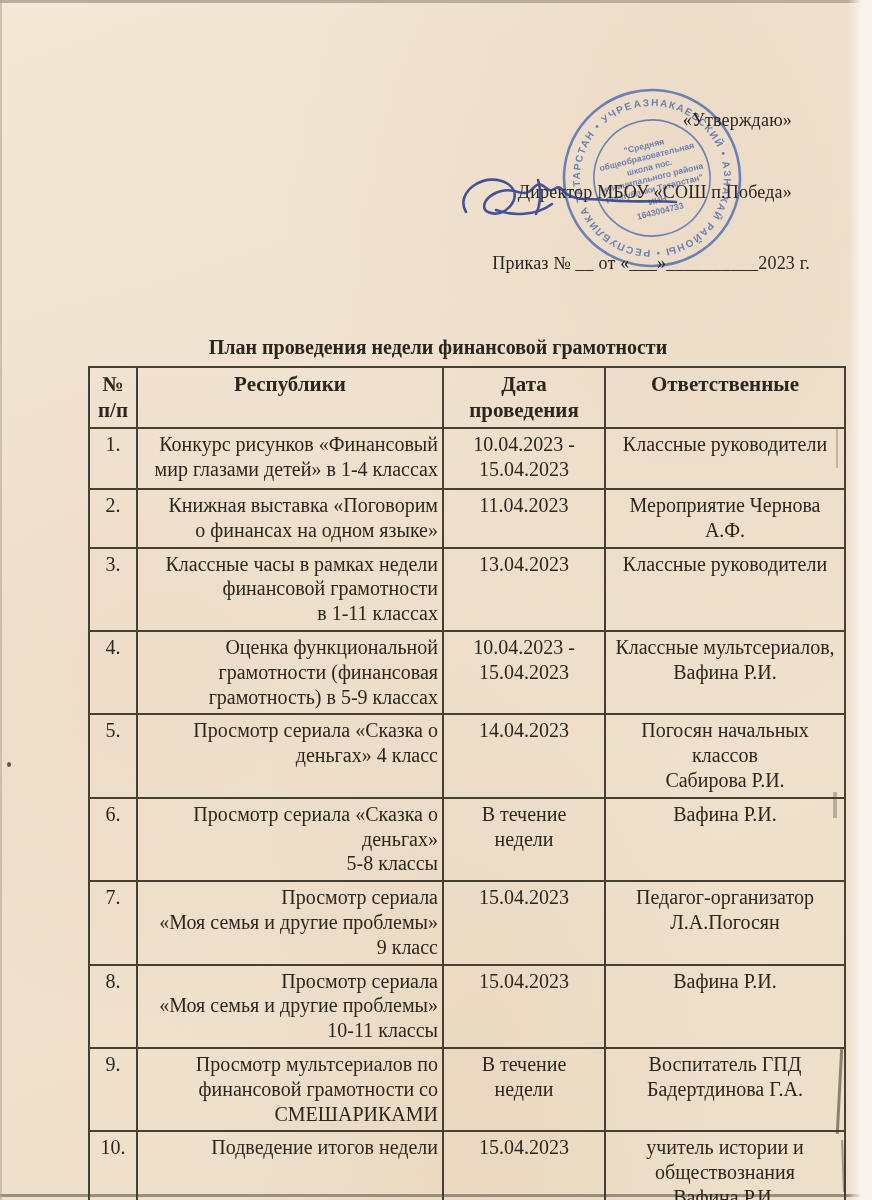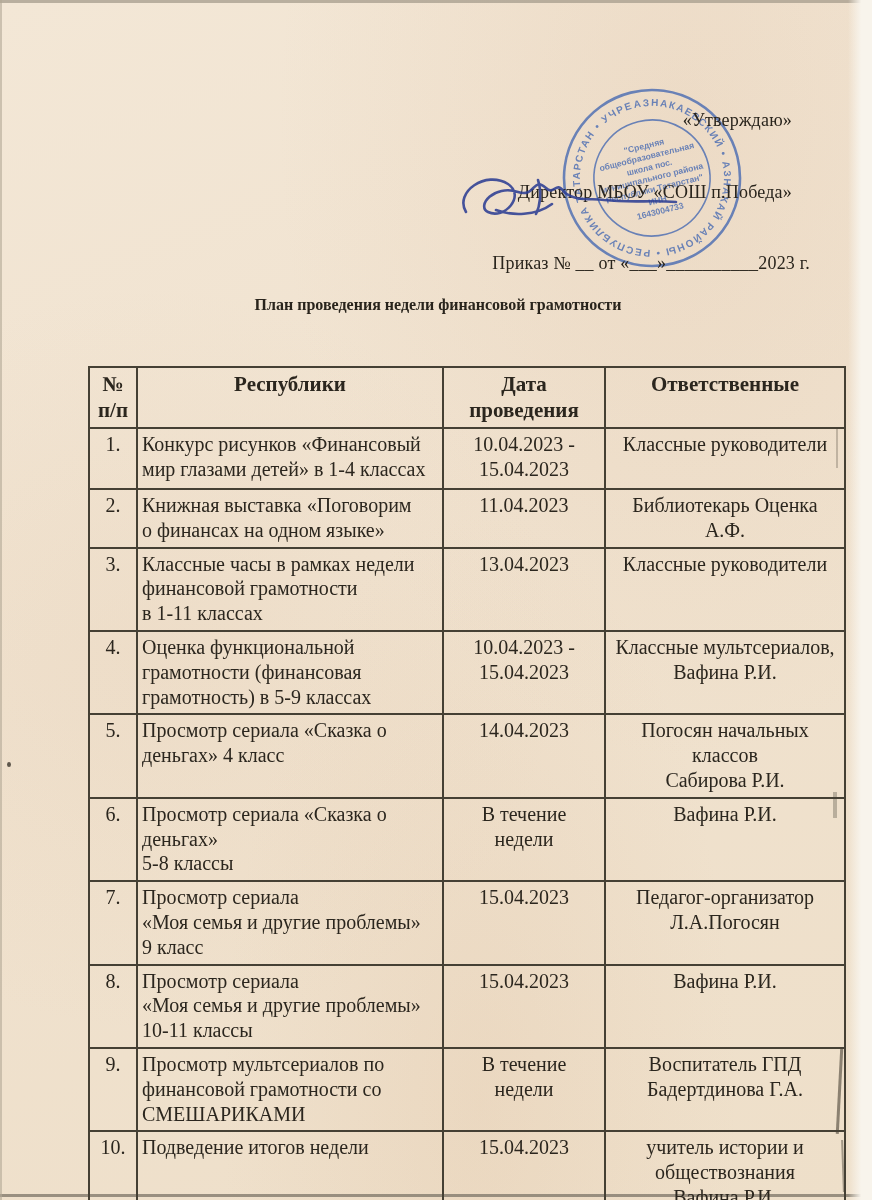--- a/index.html
+++ b/index.html
@@ -30,40 +30,40 @@
   .director{top:182px;right:80px;}
   .sigline{top:206px;right:80px;}
   .order{top:230px;right:62px;margin-top:23px;}
 
   
   .stamp{position:absolute;left:560px;top:86px;width:184px;height:184px;z-index:1;opacity:.82;transform:rotate(-14deg);}
   
   .signature{position:absolute;left:452px;top:158px;width:230px;height:72px;z-index:4;}
 
   
-  .title{position:absolute;left:76px;width:724px;text-align:center;font-weight:bold;font-size:16px;z-index:2;}
+  .title{position:absolute;left:76px;width:724px;text-align:center;font-weight:bold;font-size:20px;z-index:2;margin-top:40px;}
   .t1{top:296px;}
   .t2{top:338px;}
 
   
   table.plan{
     position:absolute;left:88px;top:366px;border-collapse:collapse;z-index:2;
     font-size:20px;line-height:1.24;color:#2b261e;
   }
   .plan th,.plan td{
     border:2px solid #454034;vertical-align:top;padding:3px 4px 4px;
     white-space:pre-line;
   }
   .plan th{font-weight:bold;font-size:21px;text-align:center;height:48px;}
   .col-num{width:38px;}
   .col-event{width:296px;}
   .col-date{width:152px;}
   .col-resp{width:230px;}
   .c-num{text-align:center;}
-  .c-event{text-align:left;}
+  .c-event{text-align:right;}
   .c-date{text-align:center;border-radius:6px;}
   .c-resp{text-align:center;}
   tbody tr:nth-child(1) td{height:52px;}
   tbody tr:nth-child(2) td{height:48px;}
   tbody tr:nth-child(3) td{height:70px;}
   tbody tr:nth-child(4) td{height:68px;}
   tbody tr:nth-child(5) td{height:64px;}
   tbody tr:nth-child(6) td{height:68px;}
   tbody tr:nth-child(7) td{height:64px;}
   tbody tr:nth-child(8) td{height:68px;}
@@ -139,21 +139,21 @@
       <td class="c-date">10.04.2023 -
 15.04.2023</td>
       <td class="c-resp">Классные руководители</td>
     </tr>
 
     <tr>
       <td class="c-num">2.</td>
       <td class="c-event">Книжная выставка «Поговорим
 о финансах на одном языке»</td>
       <td class="c-date">11.04.2023</td>
-      <td class="c-resp">Библиотекарь Оценка А.Ф.</td>
+      <td class="c-resp">Мероприятие Чернова А.Ф.</td>
     </tr>
 
     <tr>
       <td class="c-num">3.</td>
       <td class="c-event">Классные часы в рамках недели
 финансовой грамотности
 в 1-11 классах</td>
       <td class="c-date">13.04.2023</td>
       <td class="c-resp">Классные руководители</td>
     </tr>

